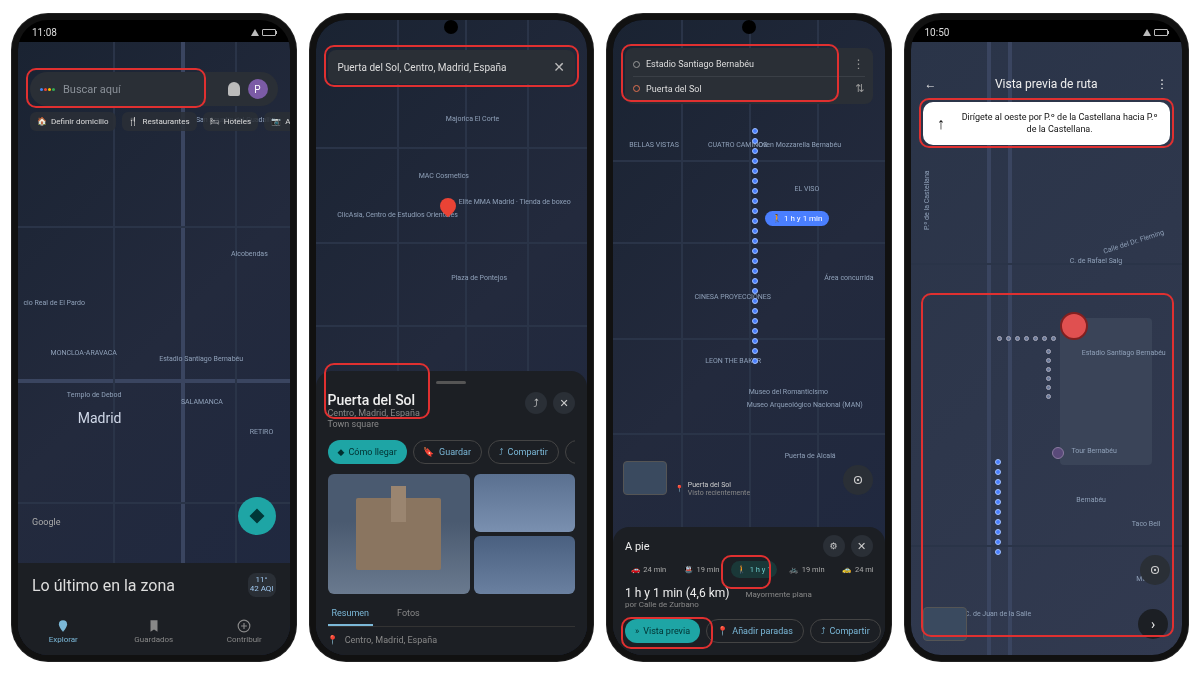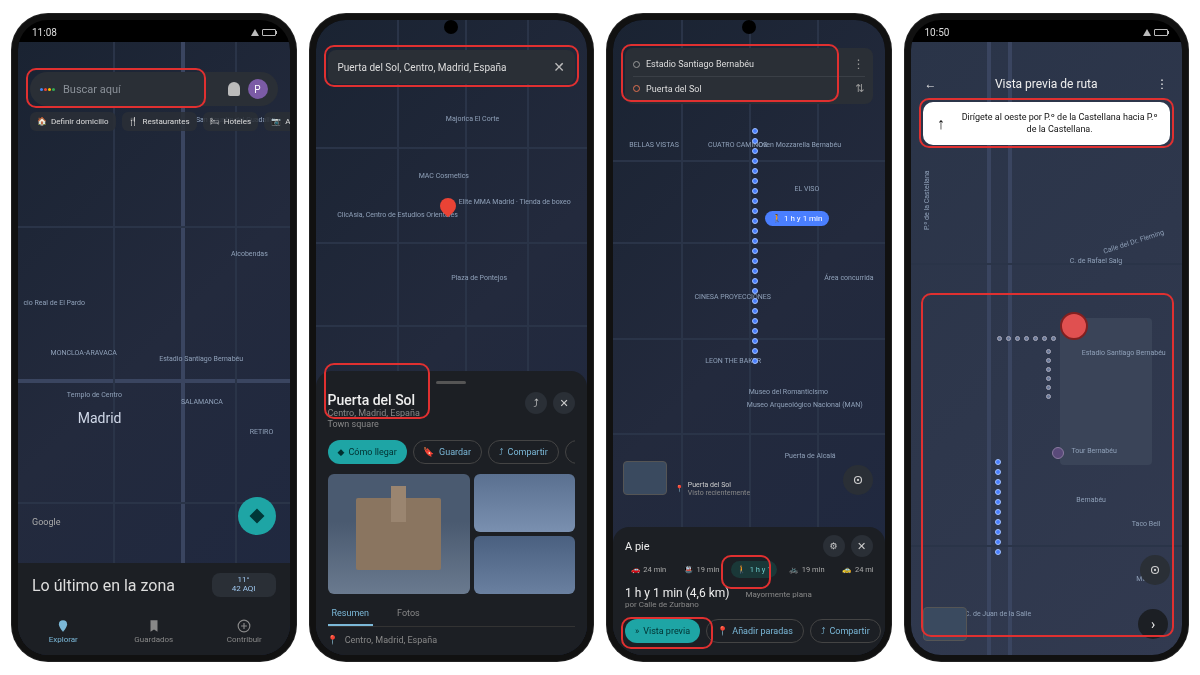--- a/index.html
+++ b/index.html
@@ -41,21 +41,21 @@
   .gdot span{width:3px;height:3px;border-radius:50%;}
   .search-text { flex:1; color:#8a9098; font-size:11px; }
   .mic { width:12px;height:14px;background:#bbb;border-radius:6px 6px 2px 2px;}
   .avatar { width:20px;height:20px;border-radius:50%;background:#7b5ba6;color:#fff;display:flex;align-items:center;justify-content:center;font-size:10px;}
   .chip-row { position:absolute; top:70px; left:12px; right:0; display:flex; gap:6px; overflow:hidden;}
   .chip { background:rgba(42,47,54,.85); color:#ddd; font-size:8px; padding:5px 7px; border-radius:6px; display:flex; align-items:center; gap:4px; white-space:nowrap;}
   .fab { position:absolute; width:38px;height:38px;border-radius:50%;display:flex;align-items:center;justify-content:center; }
   .fab.nav { background:#1ea5a5; bottom:120px; right:14px; }
   .bottom-sheet { position:absolute; bottom:48px; left:0; right:0; background:#1c1f24; padding:10px 14px; display:flex; justify-content:space-between; align-items:center;}
   .bs-text{color:#ddd;font-size:16px;text-align:right;}
-  .aqi-chip{background:#2a2f36;color:#a0c8f0;font-size:8px;padding:3px 20px;border-radius:8px;display:flex;flex-direction:column;align-items:center;line-height:1.1;}
+  .aqi-chip{background:#2a2f36;color:#a0c8f0;font-size:8px;padding:3px 2px;border-radius:8px;display:flex;flex-direction:column;align-items:center;line-height:1.1;}
   .nav-bar { position:absolute; bottom:0;left:0;right:0;height:48px;background:#1c1f24;display:flex;}
   .nav-item{flex:1;display:flex;flex-direction:column;align-items:center;justify-content:center;gap:2px;color:#888;font-size:8px;}
   .nav-item.active{color:#7bb8d8;}
   .nav-icon{width:14px;height:14px;}
   .google-wm{position:absolute;bottom:128px;left:14px;color:#aaa;font-size:9px;}
 
   
   .search-bar2 { position:absolute; top:30px; left:12px; right:12px; height:34px; background:#2a2f36; border-radius:8px; display:flex; align-items:center; padding:0 10px; gap:8px;}
   .search-bar2 .txt{flex:1;color:#ddd;font-size:10px;}
   .close-x{color:#bbb;font-size:14px;}
@@ -131,21 +131,21 @@
     <div class="road h" style="top:30%"></div>
       <div class="road h" style="top:75%"></div>
     <div class="road v" style="left:35%"></div>
       <div class="road v" style="left:80%"></div>
     <div class="city-label" style="top:60%;left:22%">Madrid</div>
     <div class="poi-label" style="top:12%;right:6%">San Agustín del Guadalix</div>
     <div class="poi-label" style="top:34%;right:8%">Alcobendas</div>
     <div class="poi-label" style="top:50%;left:12%">MONCLOA-ARAVACA</div>
     <div class="poi-label" style="top:51%;left:52%">Estadio Santiago Bernabéu</div>
     <div class="poi-label" style="top:58%;left:60%">SALAMANCA</div>
-    <div class="poi-label" style="top:57%;left:18%">Templo de Centro</div>
+    <div class="poi-label" style="top:57%;left:18%">Templo de Debod</div>
     <div class="poi-label" style="top:63%;right:6%">RETIRO</div>
     <div class="poi-label" style="top:42%;left:2%">cio Real de El Pardo</div>
     <div class="search-bar">
       <div class="gdot">
         <span style="background:#4285f4"></span>
           <span style="background:#ea4335"></span>
           <span style="background:#fbbc05"></span>
           <span style="background:#34a853"></span>
       </div>
       <span class="search-text">Buscar aquí</span>

